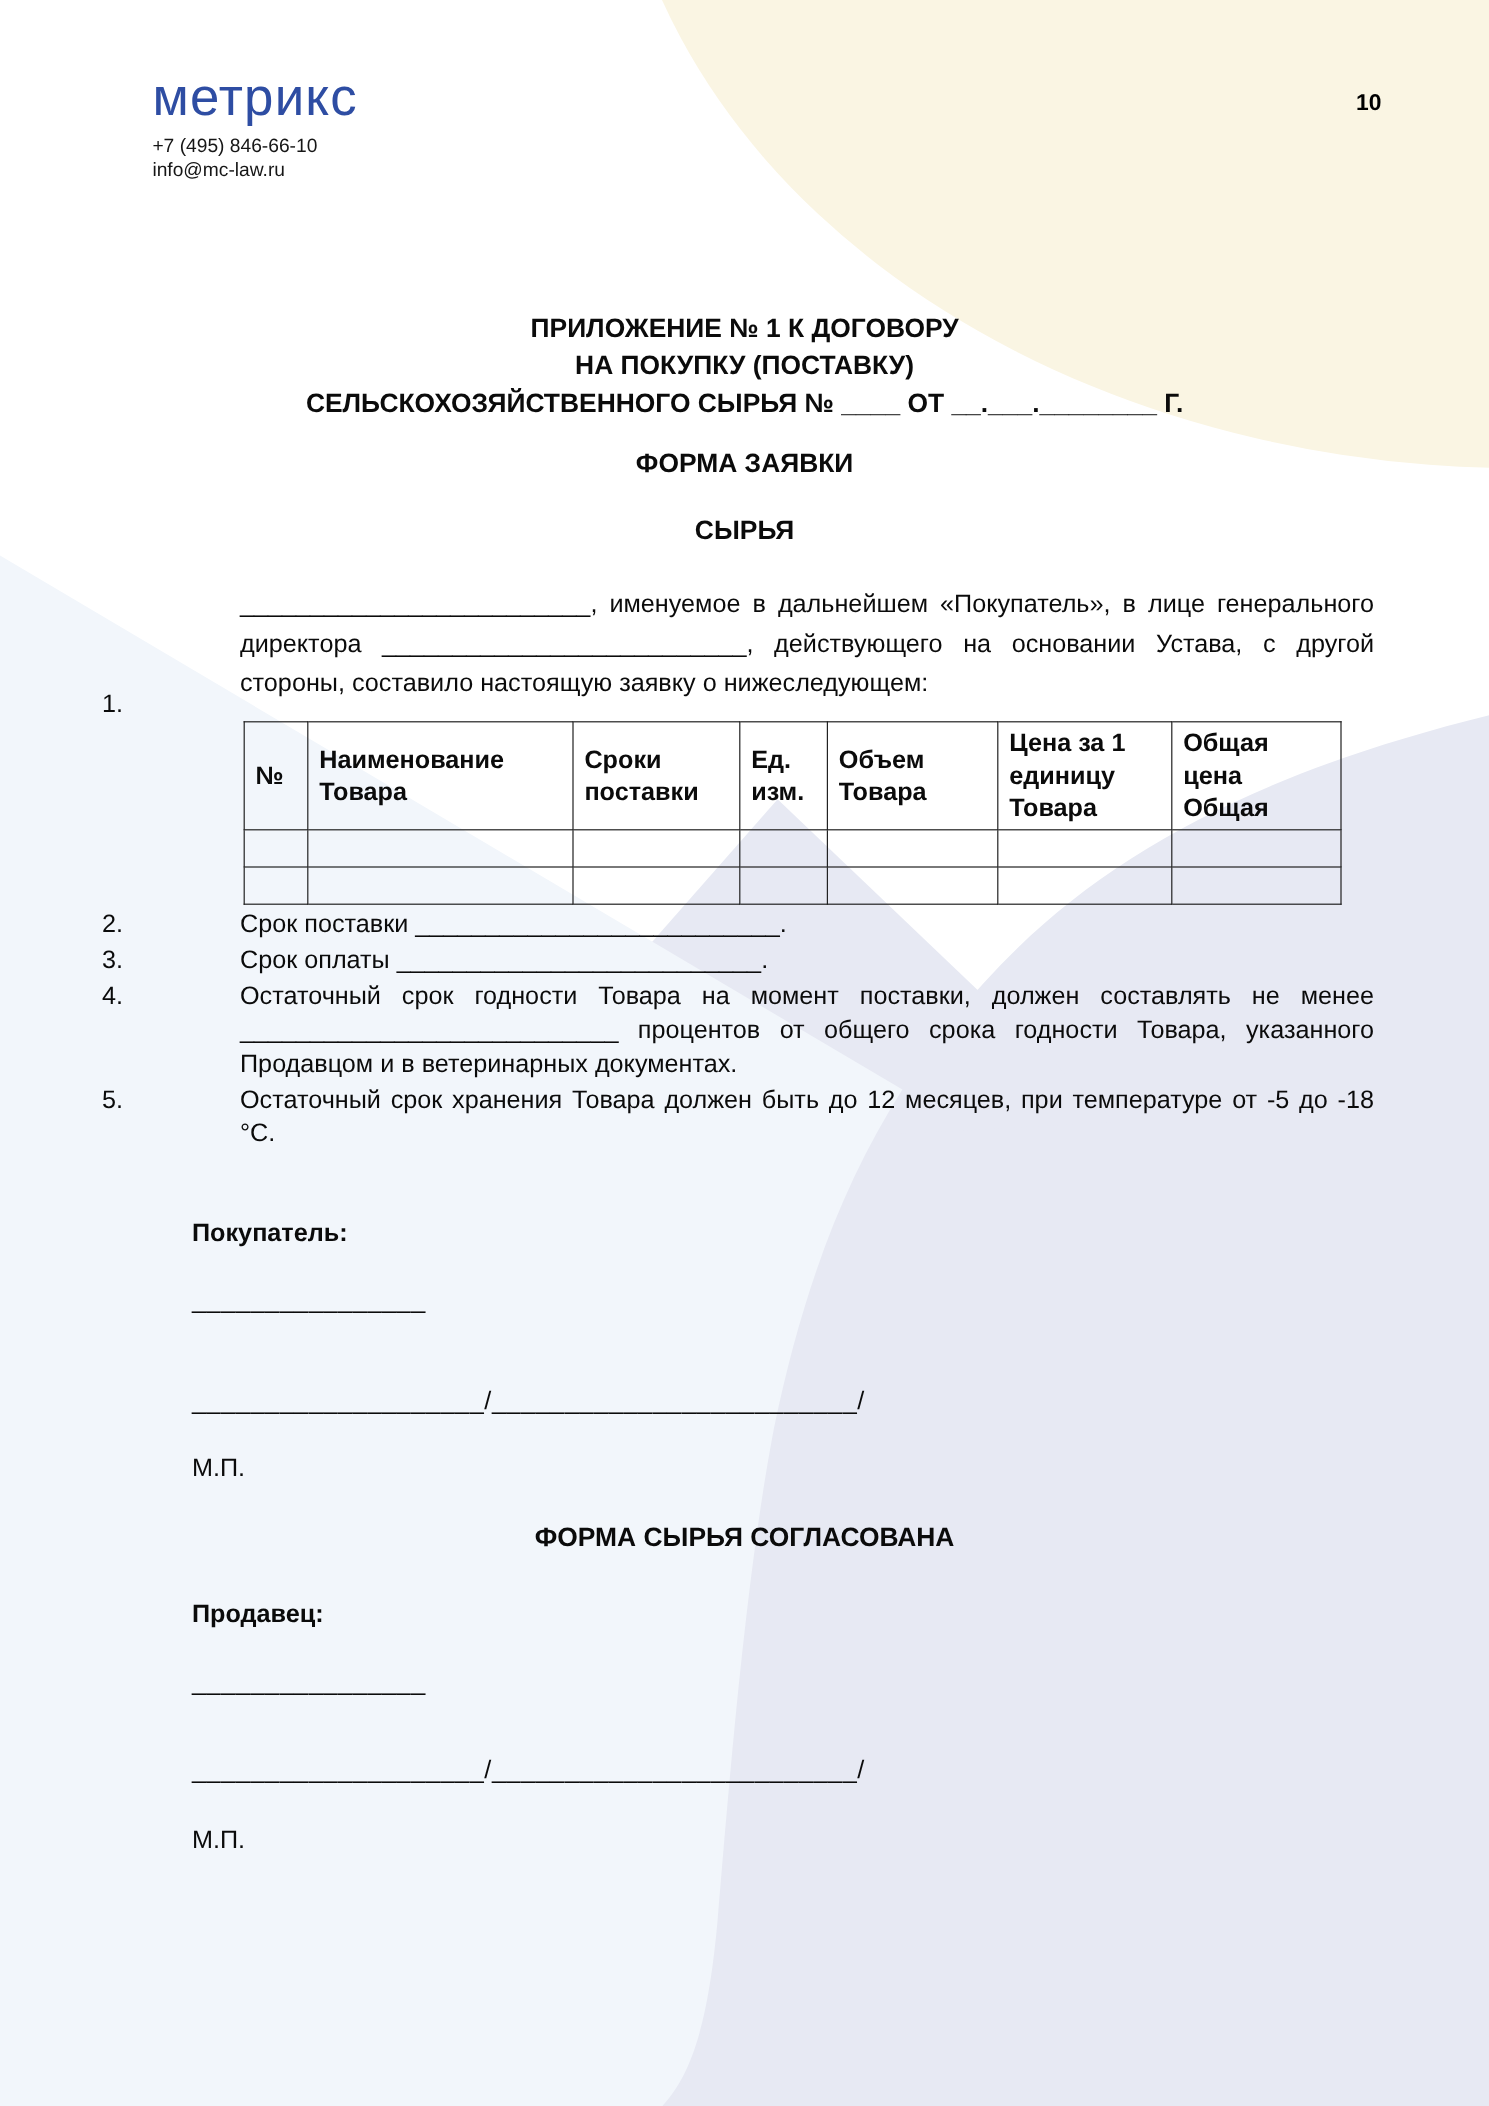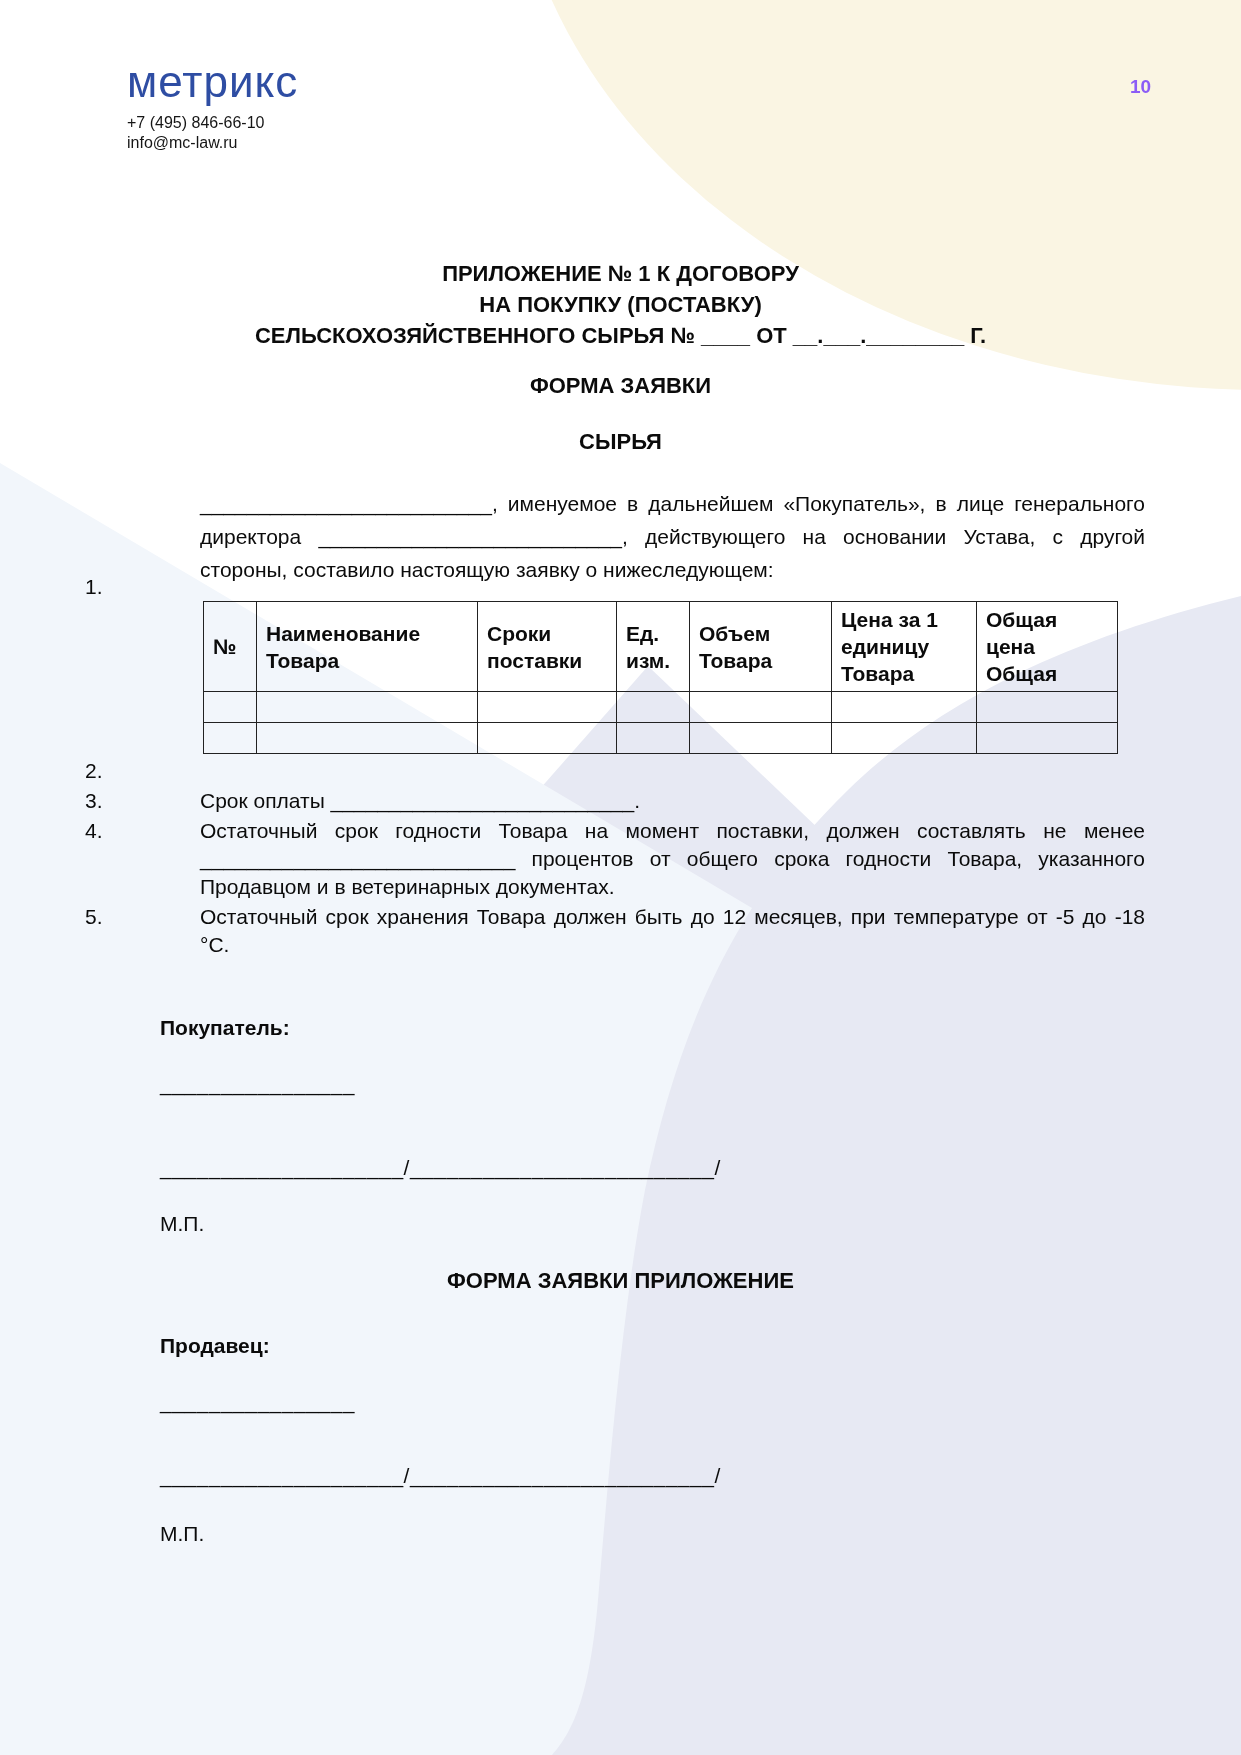--- a/index.html
+++ b/index.html
@@ -13,21 +13,21 @@
     margin:0 auto;
     padding-left:28px;
   }
   .bg{position:absolute;left:0;top:0;width:1241px;height:1755px;}
   .abs{position:absolute;}
 
   
   .logo{font-size:44px;line-height:44px;letter-spacing:1px;color:#2e4da3;font-weight:500;}
   .contact{font-size:16px;line-height:20px;color:#161616;margin-top:9px;}
   .contact div{white-space:nowrap;}
-  .pagenum{font-size:19px;font-weight:bold;color:#8b5cf6;}
+  .pagenum{font-size:19px;font-weight:bold;color:#000000;}
 
   
   .center-block{left:115px;width:1011px;text-align:center;}
   .doc-title{font-size:22px;font-weight:bold;line-height:31px;}
   .subhead{font-size:22px;font-weight:bold;line-height:26px;}
 
   
   .intro{left:200px;width:945px;font-size:21px;line-height:33px;text-align:justify;}
   .intro b{font-weight:normal;}
 
@@ -128,40 +128,41 @@
             <td></td>
             <td></td>
       </tr>
     </tbody>
       </table>
   </div>
 
   <div class="abs items" style="top:757px;">
     <div class="item">
       <span class="n">2.</span>
+      <span class="t">Срок поставки __________________________.</span>
     </div>
     <div class="item">
       <span class="n">3.</span>
       <span class="t">Срок оплаты __________________________.</span>
     </div>
     <div class="item">
       <span class="n">4.</span>
       <span class="t">Остаточный срок годности Товара на момент поставки, должен составлять не менее ___________________________ процентов от общего срока годности Товара, указанного Продавцом и в ветеринарных документах.</span>
     </div>
     <div class="item">
       <span class="n">5.</span>
       <span class="t">Остаточный срок хранения Товара должен быть до 12 месяцев, при температуре от -5 до -18 °С.</span>
     </div>
   </div>
 
   <div class="abs sig-label" style="left:160px;top:1016px;">Покупатель:</div>
   <div class="abs sig-text" style="left:160px;top:1072px;">________________</div>
   <div class="abs sig-text" style="left:160px;top:1156px;">____________________/_________________________/</div>
   <div class="abs stamp" style="left:160px;top:1212px;">М.П.</div>
 
-  <div class="abs center-block subhead" style="top:1268px;">ФОРМА ЗАЯВКИ ПРИЛОЖЕНИЕ</div>
+  <div class="abs center-block subhead" style="top:1268px;">ФОРМА СЫРЬЯ СОГЛАСОВАНА</div>
 
   <div class="abs sig-label" style="left:160px;top:1334px;">Продавец:</div>
   <div class="abs sig-text" style="left:160px;top:1390px;">________________</div>
   <div class="abs sig-text" style="left:160px;top:1464px;">____________________/_________________________/</div>
   <div class="abs stamp" style="left:160px;top:1522px;">М.П.</div>
 
 </div>
 
 </body></html>

